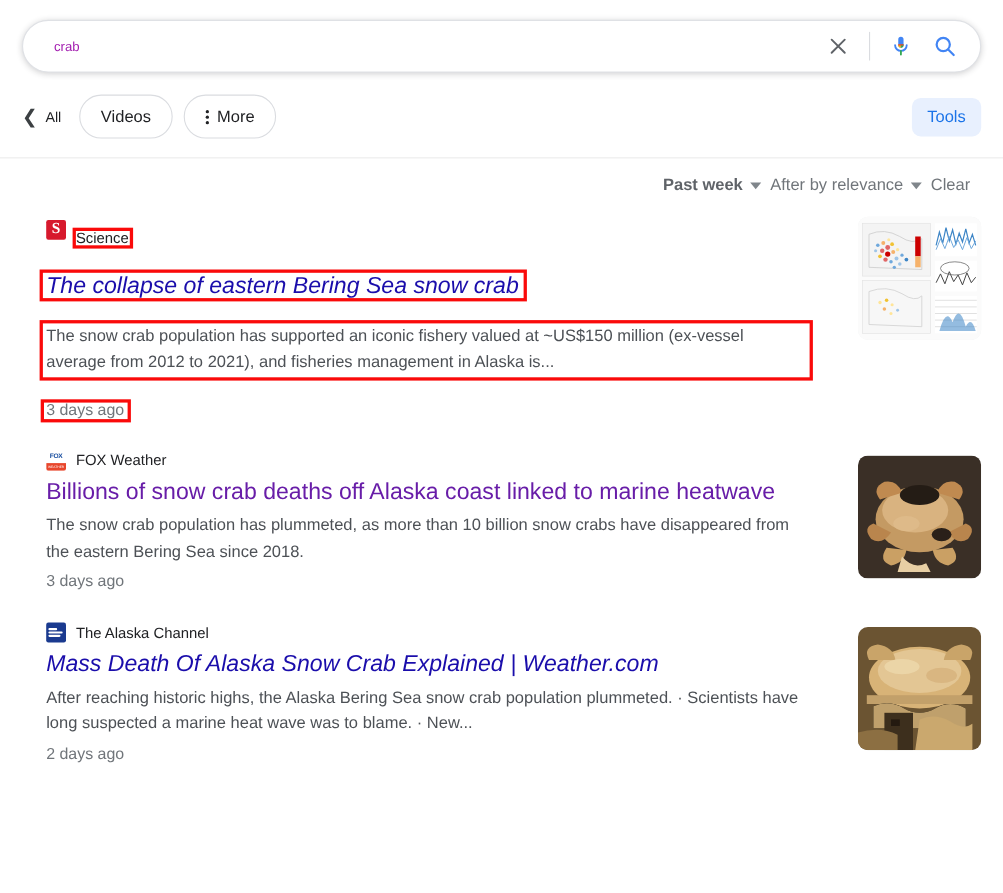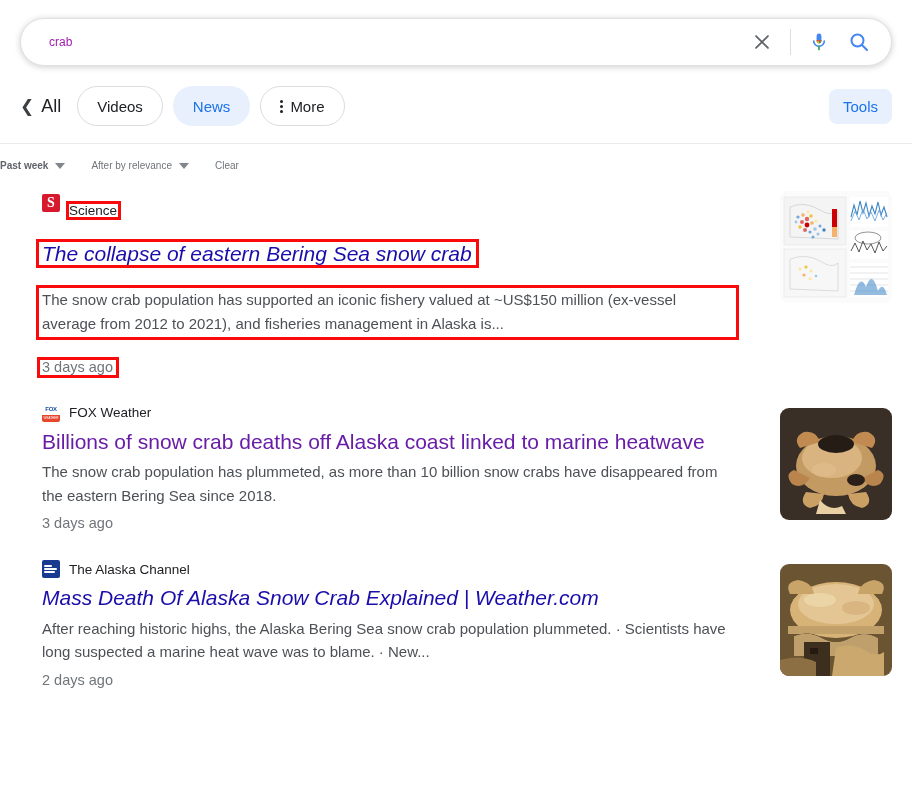--- a/index.html
+++ b/index.html
@@ -52,21 +52,21 @@
     align-items: center;
     padding: 16px 20px 0 20px;
     height: 64px;
   }
   .back-all {
     display: flex; align-items: center; gap: 7px;
     margin-right: 16px;
     cursor: pointer;
   }
   .back-all .chev { color: #3c4043; font-size: 17px; line-height: 1; }
-  .back-all .lbl { font-size: 18px; color: #202124; }
+  .back-all .lbl { font-size: 13px; color: #202124; }
 
   .chip {
     display: inline-flex;
     align-items: center;
     gap: 5px;
     height: 40px;
     padding: 0 19px;
     border: 1px solid #dadce0;
     border-radius: 20px;
     font-size: 15px;
@@ -96,23 +96,24 @@
     padding: 9px 14px;
     cursor: pointer;
   }
 
   .hr { height: 1px; background: #ebebeb; margin-top: 13px; }
 
   
   .filter-row {
     display: flex;
     align-items: center;
-    gap: 26px;
+    justify-content: flex-end;
+    gap: 8px;
     padding: 16px 30px 0 0;
-    font-size: 10px;
+    font-size: 15px;
   }
   .filter-item {
     display: inline-flex; align-items: center; gap: 7px;
     cursor: pointer;
   }
   .filter-item.strong { color: #5f6368; font-weight: bold; }
   .filter-item.plain { color: #70757a; }
   .caret {
     width: 0; height: 0;
     border-left: 5px solid transparent;
@@ -230,23 +231,20 @@
 </div>
 
 <div class="tabs-row">
   <div class="back-all">
     <span class="chev">❮</span>
     <span class="lbl">All</span>
   </div>
 
   <div class="chip">
     <span>Videos</span>
-  </div>
-  <div class="chip active">
-    <span>News</span>
   </div>
   <div class="chip">
     <span class="dots-icon">
         <i></i>
         <i></i>
         <i></i>
       </span>
     <span>More</span>
   </div>
 

